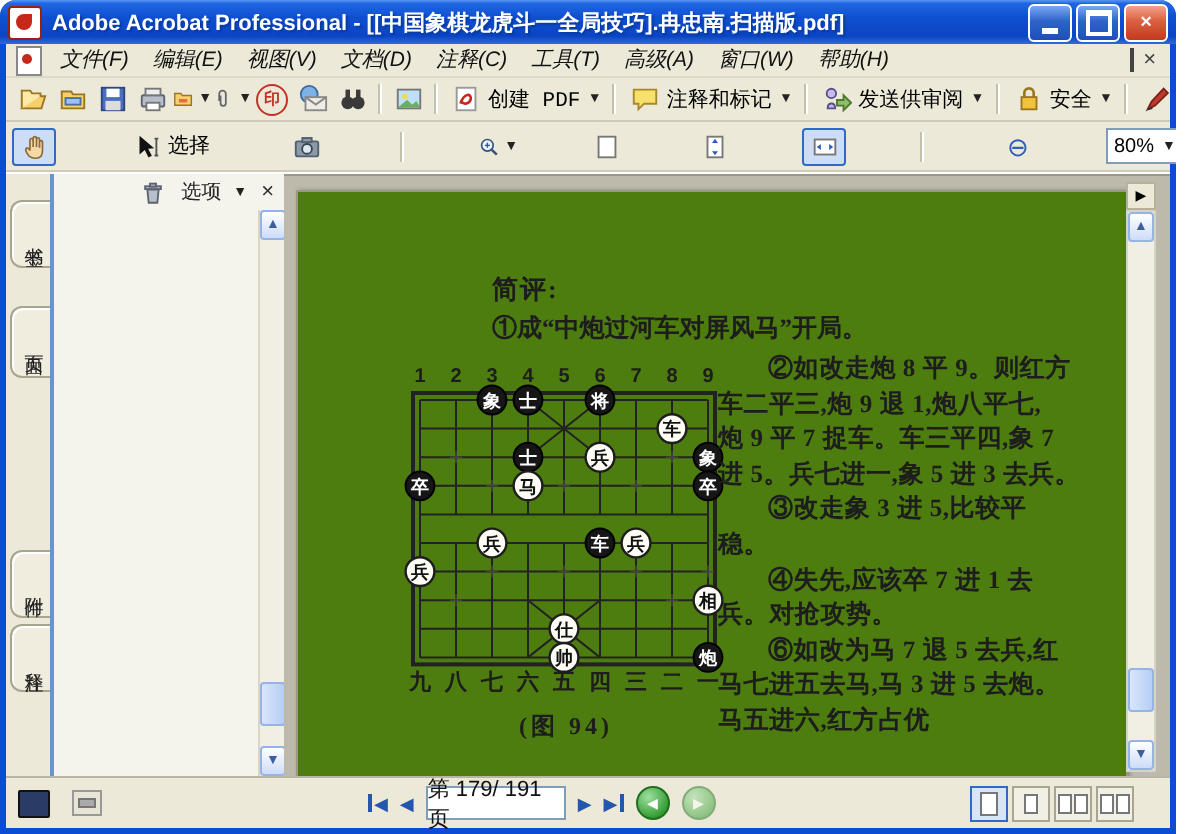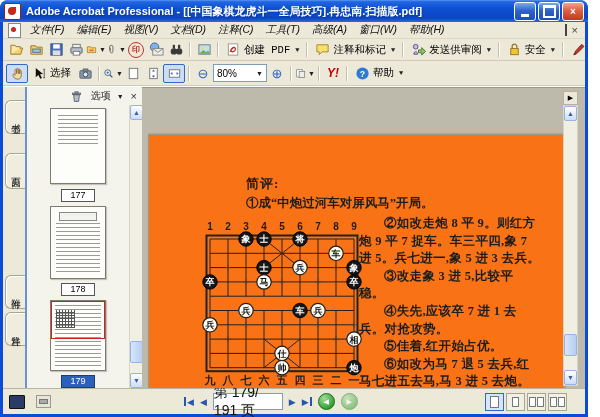--- a/index.html
+++ b/index.html
@@ -20,21 +20,21 @@
   .inner{position:absolute;left:3px;right:3px;top:22px;bottom:3px;background:#ECE9D8;display:flex;flex-direction:column;}
   .menubar{height:16px;display:flex;align-items:center;font-size:10.5px;color:#111;border-bottom:1px solid #DCD8C6;padding:0 2px;}
   .pdf-doc-icon{width:11px;height:13px;background:#fff;border:1px solid #888;position:relative;margin:0 3px;}
   .pdf-doc-icon::after{content:"";position:absolute;left:2px;top:3px;width:5px;height:5px;background:#C8281A;border-radius:50%;}
   .menu-item{padding:0 6px;cursor:default;font-style:italic;}
   .mdi{margin-left:auto;display:flex;gap:5px;padding-right:5px;color:#444;font-size:9px;align-items:center;}
   .mdi .box{width:8px;height:7px;border:1px solid #444;}
   .mdi .bar{width:7px;height:2px;background:#444;margin-top:5px;}
   .toolbar{display:flex;align-items:center;border-bottom:1px solid #CFCBB8;padding:1px 3px;}
   .toolbar1{height:19px;}
-  .toolbar2{height:22px;}
+  .toolbar2{height:22px;gap:34px;}
   .tico{width:20px;height:17px;display:flex;align-items:center;justify-content:center;flex:0 0 auto;}
   svg.i16{width:15px;height:15px;}
   .sep{width:1px;height:15px;background:#C4C0AC;margin:0 3px;border-right:1px solid #FFF;flex:0 0 auto;}
   .caret{font-size:7px;color:#222;margin-left:2px;}
   .tbtn{display:flex;align-items:center;gap:3px;padding:0 4px;font-size:10.5px;height:18px;white-space:nowrap;flex:0 0 auto;font-family:Liberation Mono, monospace;}
   .selected-tool{background:#CDDDF5;border:1px solid #316AC5;border-radius:2px;}
   .stamp{width:14px;height:14px;border:1.5px solid #C23327;border-radius:50%;color:#C23327;font-size:8px;font-weight:bold;display:flex;align-items:center;justify-content:center;}
   .zoom-glyph{font-size:13px;color:#2B5FC0;}
   .zoom-combo{width:46px;height:16px;background:#fff;border:1px solid #7F9DB9;font-size:10px;display:flex;align-items:center;padding:0 3px;gap:2px;}
   .zoom-combo b{font-weight:normal;flex:1;}
@@ -58,37 +58,37 @@
   .tlabel.sel{background:#2D5FBD;color:#fff;border-color:#1A3C7E;}
   .panel-sb,.doc-sb{position:absolute;width:13px;background:#F1EFE3;border-left:1px solid #DAD6C6;}
   .panel-sb{right:0;top:18px;bottom:0;}
   .doc-sb{right:7px;top:17px;bottom:2px;border:1px solid #D8D4C4;}
   .sb-btn{position:absolute;left:0;right:0;height:13px;background:linear-gradient(#FFF,#CCDCF8);border:1px solid #95B3E8;border-radius:2px;
     color:#3E5E9E;font-size:7px;display:flex;align-items:center;justify-content:center;}
   .sb-thumb{position:absolute;left:0;right:0;background:linear-gradient(90deg,#D9E6FB,#B7CDF4);border:1px solid #95B3E8;border-radius:2px;}
   .docpane{position:absolute;left:139px;top:0;right:0;bottom:0;background:#BDBAAC;overflow:hidden;border-top:1px solid #9B988A;}
   .pane-arrow{position:absolute;right:7px;top:3px;width:13px;height:12px;font-size:7px;color:#000;background:#ECE9D8;border:1px solid #B5B19C;
     display:flex;align-items:center;justify-content:center;}
-  .page{position:absolute;left:6px;top:7px;right:21px;bottom:-8px;background:#f97316;border:1px solid #9B988A;box-shadow:1px 0 2px rgba(0,0,0,.25);overflow:hidden;margin-top:39px;}
+  .page{position:absolute;left:6px;top:7px;right:21px;bottom:-8px;background:#4d7c0f;border:1px solid #9B988A;box-shadow:1px 0 2px rgba(0,0,0,.25);overflow:hidden;}
   .doc-heading{position:absolute;left:97px;top:40px;font-family:"Liberation Serif",serif;font-weight:bold;font-size:13px;letter-spacing:1px;color:#1d1d1d;}
   .doc-intro{position:absolute;left:97px;top:60px;font-family:"Liberation Serif",serif;font-weight:bold;font-size:12.5px;color:#1d1d1d;}
   .board-svg{position:absolute;left:52px;top:84px;}
   .board-caption{position:absolute;left:52px;width:164px;top:259px;text-align:center;font-family:Liberation Serif, serif;font-weight:bold;font-size:12px;letter-spacing:2px;color:#1d1d1d;}
   .right-col{position:absolute;left:210px;top:80px;width:228px;font-family:"Liberation Serif",serif;font-weight:bold;font-size:12.5px;color:#1d1d1d;}
   .right-col p{margin:0;line-height:17.6px;white-space:nowrap;letter-spacing:0.3px;}
   .right-col p.indent{text-indent:25px;}
   
   .statusbar{height:25px;border-top:1px solid #B9B5A2;display:flex;align-items:center;padding:0 6px;gap:5px;background:#ECE9D8;}
   .st-ico1{width:14px;height:12px;background:#2A3B66;border:1px solid #111;border-radius:1px;}
   .st-ico2{width:13px;height:11px;background:#E8E5D6;border:1px solid #999;margin-left:6px;display:flex;align-items:center;justify-content:center;}
   .st-ico2 i{width:7px;height:3px;background:#AAA;border:1px solid #777;}
   .navgrp{display:flex;align-items:center;gap:6px;margin-left:128px;}
   .nav-btn{color:#2456B0;font-size:9px;display:flex;align-items:center;gap:1px;}
   .nav-btn .bar{width:2px;height:9px;background:#2456B0;}
-  .page-box{width:68px;height:15px;background:#fff;border:1px solid #7F9DB9;font-size:14px;display:flex;align-items:center;justify-content:center;color:#111;}
+  .page-box{width:68px;height:15px;background:#fff;border:1px solid #7F9DB9;font-size:11px;display:flex;align-items:center;justify-content:center;color:#111;}
   .gbtn{width:15px;height:15px;border-radius:50%;background:radial-gradient(circle at 35% 30%,#9FDE9F,#2F9C2F 75%);border:1px solid #1F6F1F;
     color:#fff;font-size:7px;display:flex;align-items:center;justify-content:center;}
   .gbtn.fwd{opacity:.5;}
   .view-btns{margin-left:auto;display:flex;gap:2px;margin-right:12px;}
   .vbtn{width:17px;height:16px;border:1px solid #A9A593;background:#F2F0E4;display:flex;align-items:center;justify-content:center;gap:1px;}
   .vbtn.active{border-color:#316AC5;background:#D8E5F8;}
   .vb-page{width:7px;height:10px;background:#fff;border:1px solid #777;}
   .vb-page.small{width:5px;height:8px;}
 </style>
 </head>
@@ -330,37 +330,20 @@
               <svg viewBox="0 0 16 16" class="i16">
                 <path d="M5 6.2 h6 l-.7 7 h-4.6 z" fill="#B7C0CA" stroke="#5C6470"></path>
                 <rect x="3.8" y="4.4" width="8.4" height="1.5" fill="#B7C0CA" stroke="#5C6470"></rect>
                 <rect x="6.4" y="3" width="3.2" height="1.6" fill="#B7C0CA" stroke="#5C6470"></rect>
               </svg>
             </span>
           <span>选项</span>
           <span class="caret">▼</span>
           <span class="panel-close">×</span>
         </div>
-        <div class="thumbs" id="thumbs">
-            <div class="thumb kind-text" style="height: 74px; margin-bottom: 2px;">
-              <div class="tc-lines" style="top: 6px; left: 7px; right: 7px; height: 30px;"></div>
-            </div>
-            <div class="tlabel">177</div>
-            <div class="thumb kind-table" style="height: 71px; margin-bottom: 1px;">
-              <div class="tc-head" style="top: 5px; left: 8px; right: 8px; height: 7px;"></div>
-              <div class="tc-lines" style="inset: 16px 5px 5px;"></div>
-            </div>
-            <div class="tlabel">178</div>
-            <div class="thumb kind-mixed" style="height: 69px; margin-bottom: 1px;">
-              <div class="tc-lines" style="inset: 4px;"></div>
-              <div class="tc-board" style="top: 9px; left: 5px; width: 19px; height: 18px;"></div>
-              <div class="tview" style="top: 0px; height: 36px;"></div>
-            </div>
-            <div class="tlabel sel">179</div>
-          </div>
         <div class="panel-sb">
           <span class="sb-btn" style="top:0;">▲</span>
           <span class="sb-thumb" style="top:236px;height:20px;"></span>
           <span class="sb-btn" style="bottom:0;">▼</span>
         </div>
       </div>
       <div class="docpane">
         <div class="page">
           <div class="doc-heading">简评:</div>
           <div class="doc-intro">①成“中炮过河车对屏风马”开局。</div>
@@ -494,27 +477,27 @@
               <text x="63" y="164.70000000000002" text-anchor="middle" font-size="11" font-weight="bold" fill="#1d1d1d" font-family="&quot;Liberation Serif&quot;,serif">六</text>
               <text x="81" y="164.70000000000002" text-anchor="middle" font-size="11" font-weight="bold" fill="#1d1d1d" font-family="&quot;Liberation Serif&quot;,serif">五</text>
               <text x="99" y="164.70000000000002" text-anchor="middle" font-size="11" font-weight="bold" fill="#1d1d1d" font-family="&quot;Liberation Serif&quot;,serif">四</text>
               <text x="117" y="164.70000000000002" text-anchor="middle" font-size="11" font-weight="bold" fill="#1d1d1d" font-family="&quot;Liberation Serif&quot;,serif">三</text>
               <text x="135" y="164.70000000000002" text-anchor="middle" font-size="11" font-weight="bold" fill="#1d1d1d" font-family="&quot;Liberation Serif&quot;,serif">二</text>
               <text x="153" y="164.70000000000002" text-anchor="middle" font-size="11" font-weight="bold" fill="#1d1d1d" font-family="&quot;Liberation Serif&quot;,serif">一</text>
             </svg>
           <div class="board-caption">(图 94)</div>
           <div class="right-col" id="right-col">
               <p class="indent">②如改走炮 8 平 9。则红方</p>
+              <p>车二平三,炮 9 退 1,炮八平七,</p>
               <p>炮 9 平 7 捉车。车三平四,象 7</p>
               <p>进 5。兵七进一,象 5 进 3 去兵。</p>
               <p class="indent">③改走象 3 进 5,比较平</p>
               <p>稳。</p>
               <p class="indent">④失先,应该卒 7 进 1 去</p>
               <p>兵。对抢攻势。</p>
-              <p class="indent">⑤佳着,红开始占优。</p>
               <p class="indent">⑥如改为马 7 退 5 去兵,红</p>
               <p>马七进五去马,马 3 进 5 去炮。</p>
               <p>马五进六,红方占优</p>
             </div>
         </div>
         <span class="pane-arrow">▶</span>
         <div class="doc-sb">
           <span class="sb-btn" style="top:0;">▲</span>
           <span class="sb-thumb" style="top:228px;height:20px;"></span>
           <span class="sb-btn" style="bottom:0;">▼</span>

